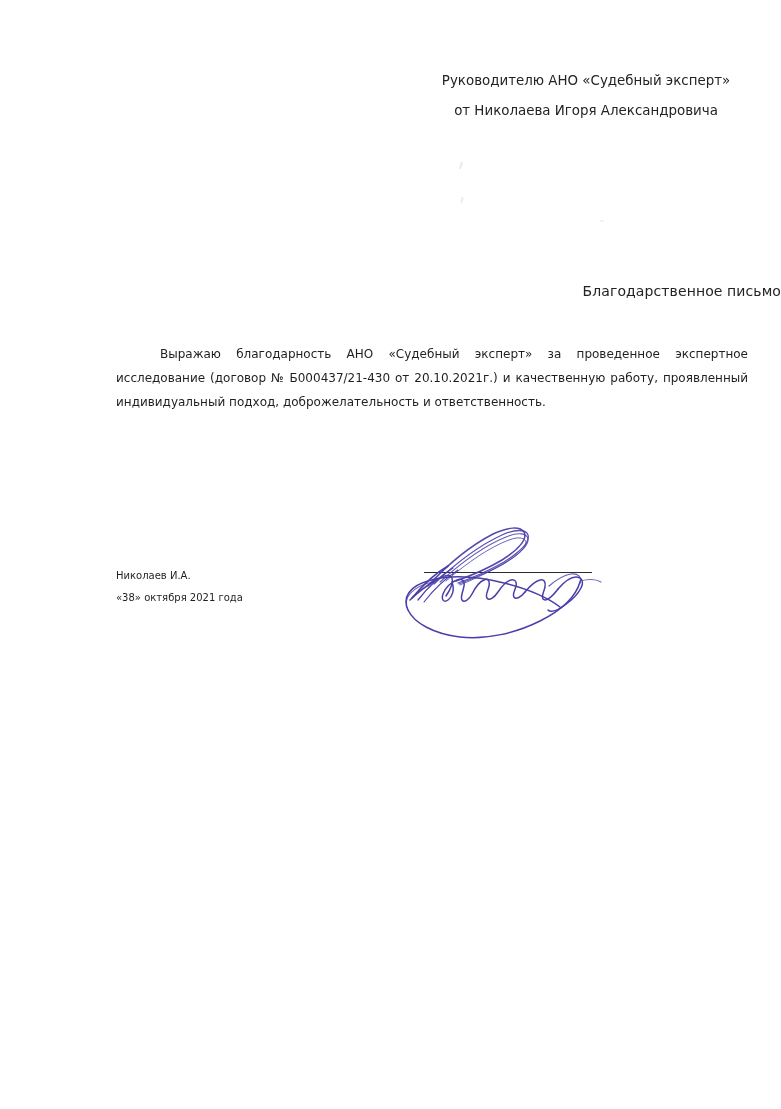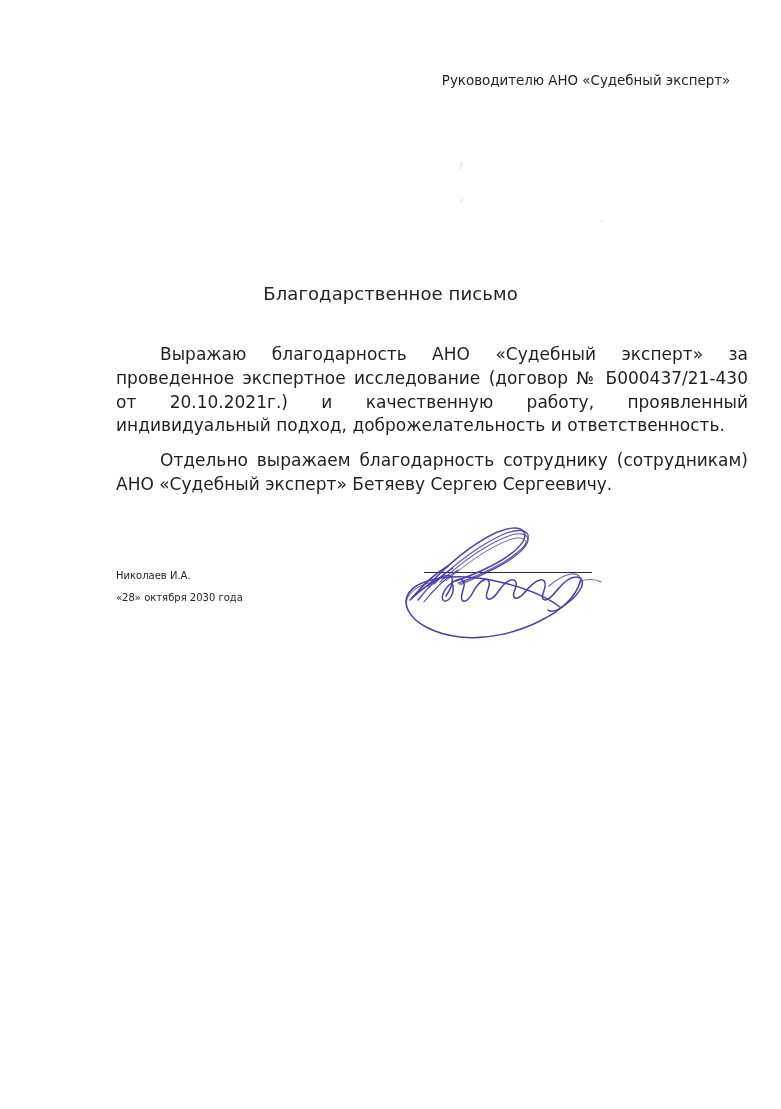--- a/index.html
+++ b/index.html
@@ -33,36 +33,36 @@
   .addressee .line2 {
     display: block;
   }
 
   
   .doc-title {
     position: absolute;
     left: 0;
     top: 283px;
     width: 781px;
-    text-align: center;
-    font-size: 18px;
+    text-align: right;
+    font-size: 14px;
     color: #232323;
     letter-spacing: 0.1px;
     box-sizing: border-box;
   }
 
   
   .body {
     position: absolute;
     left: 116px;
     top: 343px;
     width: 632px;
   }
   .para {
-    font-size: 17px;
+    font-size: 12px;
     line-height: 23.8px;
     text-align: justify;
     text-indent: 44px;
     margin: 0 0 11px 0;
     color: #1f1f1f;
     hyphens: none;
   }
   .para:last-child { margin-bottom: 0; }
 
   
@@ -104,36 +104,36 @@
   .speck.s2 { left: 461px; top: 197px; width: 2px; height: 6px; transform: rotate(18deg); opacity: .5; }
   .speck.s3 { left: 600px; top: 220px; width: 4px; height: 2px; opacity: .35; }
 </style>
 </head>
 <body>
 
 <div class="page">
 
   <div class="addressee">
     <span class="line1">Руководителю АНО «Судебный эксперт»</span>
+    <span class="line2">от Николаева Игоря Александровича</span>
   </div>
 
   <div class="speck s1"></div>
   <div class="speck s2"></div>
   <div class="speck s3"></div>
 
   <div class="doc-title">Благодарственное письмо</div>
 
   <div class="body">
     <p class="para">Выражаю благодарность АНО «Судебный эксперт» за проведенное экспертное исследование (договор № Б000437/21-430 от 20.10.2021г.) и качественную работу, проявленный индивидуальный подход, доброжелательность и ответственность.</p>
-    <p class="para">Отдельно выражаем благодарность сотруднику (сотрудникам) АНО «Судебный эксперт» Бетяеву Сергею Сергеевичу.</p>
   </div>
 
   <div class="sign-block">
     <span class="name">Николаев И.А.</span>
-    <span class="date">«28» октября 2030 года</span>
+    <span class="date">«38» октября 2021 года</span>
   </div>
 
   <div class="sign-line"></div>
 
   <svg class="signature-svg" viewBox="0 0 272 116">
     <g fill="none" stroke="#4a3faa" stroke-linecap="round" stroke-linejoin="round">
 
       <path d="M76 62 C96 40 118 22 141 10 C156 3 168 2 172 8 C176 15 166 26 150 36 C135 45 118 52 104 57" stroke-width="1.5" opacity="0.95"></path>
       <path d="M82 60 C104 39 128 21 150 11 C163 5 174 5 176 11 C178 18 168 28 152 38 C138 46 120 54 106 59" stroke-width="1.3" opacity="0.9"></path>
       <path d="M88 58 C110 38 134 21 154 13 C166 8 175 9 176 15 C177 22 166 31 151 40 C137 48 120 55 107 60" stroke-width="1.1" opacity="0.85"></path>

